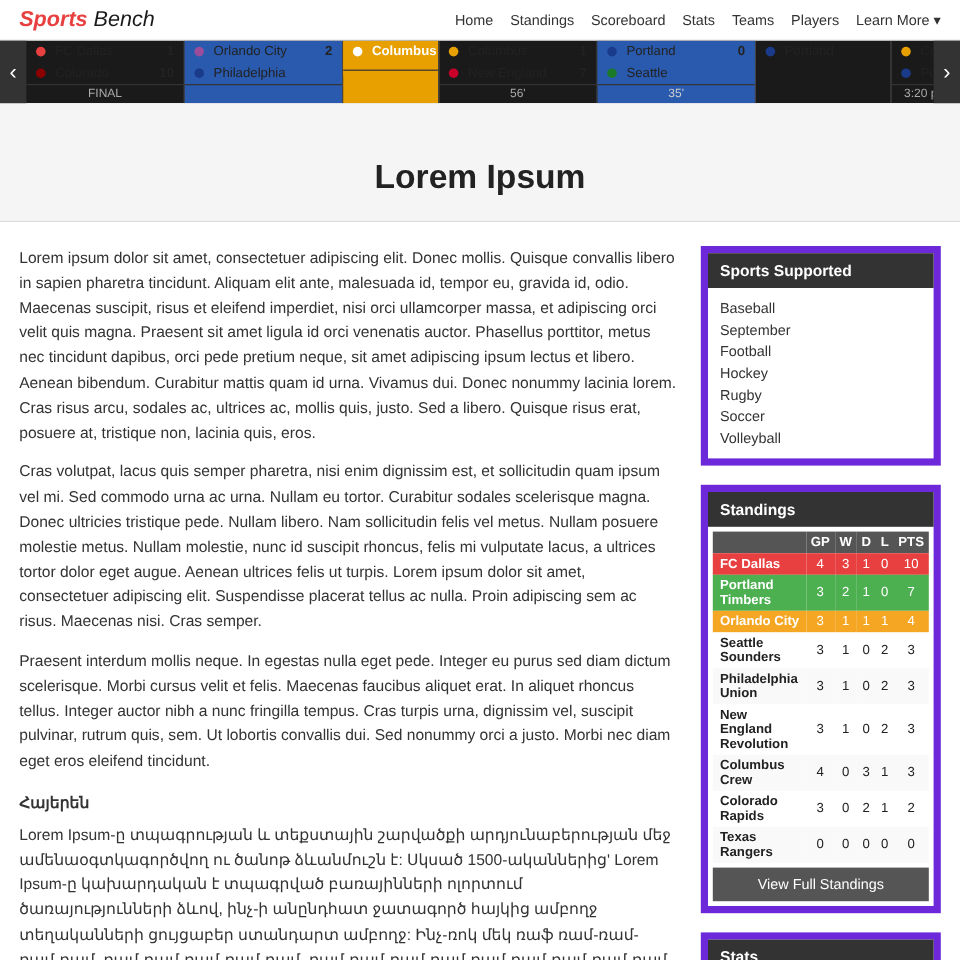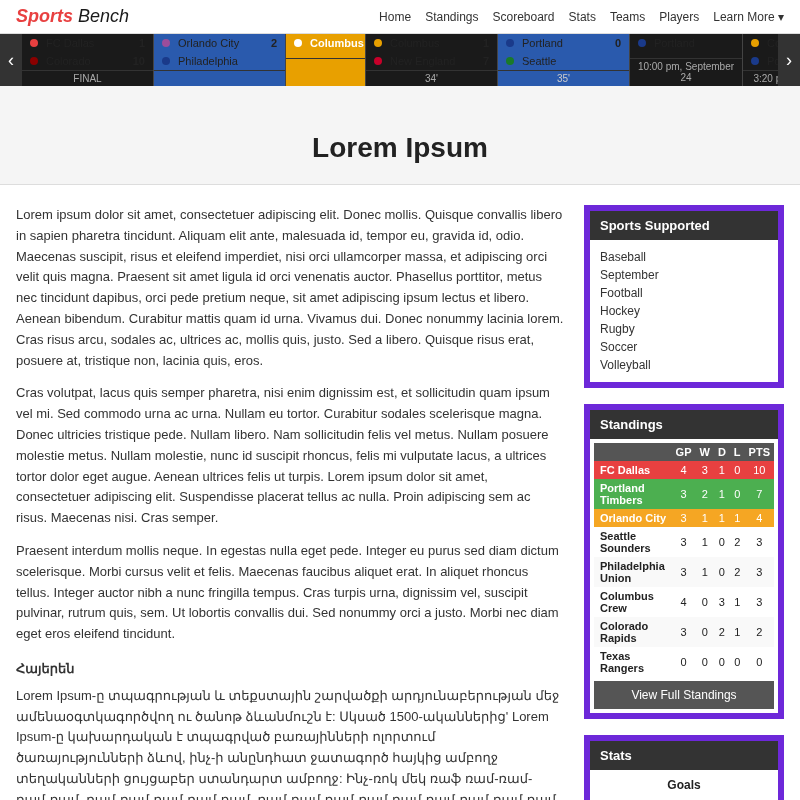--- a/index.html
+++ b/index.html
@@ -128,21 +128,21 @@
       <div class="game-line">
         <span class="team-dot" style="background:#e8a000;"></span>
         <span class="tn">Columbus</span>
         <span class="sc">1</span>
       </div>
       <div class="game-line">
         <span class="team-dot" style="background:#c8002a;"></span>
         <span class="tn">New England</span>
         <span class="sc">7</span>
       </div>
-      <div class="game-footer">34'</div>
+      <div class="game-footer">56'</div>
     </div>
 
     <div class="score-col hl-game">
       <div class="game-line hl-game">
         <span class="team-dot" style="background:#1a3a8a;"></span>
         <span class="tn">Portland</span>
         <span class="sc">0</span>
       </div>
       <div class="game-line hl-game">
         <span class="team-dot" style="background:#1a7a2a;"></span>
@@ -153,21 +153,20 @@
     </div>
 
     <div class="score-col">
       <div class="game-line">
         <span class="team-dot" style="background:#1a3a8a;"></span>
         <span class="tn">Portland</span>
       </div>
       <div class="game-line">
         <span class="tn"></span>
       </div>
-      <div class="game-footer">10:00 pm, September 24</div>
     </div>
 
     <div class="score-col">
       <div class="game-line">
         <span class="team-dot" style="background:#e8a000;"></span>
         <span class="tn">Columbus</span>
       </div>
       <div class="game-line">
         <span class="team-dot" style="background:#1a3a8a;"></span>
         <span class="tn">Portland</span>
@@ -260,20 +259,28 @@
   </tr>
               <tr style="">
     <td style="">Philadelphia Union</td>
     <td style="">3</td>
     <td style="">1</td>
     <td style="">0</td>
     <td style="">2</td>
     <td style="">3</td>
   </tr>
               <tr style="">
+    <td style="">New England Revolution</td>
+    <td style="">3</td>
+    <td style="">1</td>
+    <td style="">0</td>
+    <td style="">2</td>
+    <td style="">3</td>
+  </tr>
+              <tr style="">
     <td style="">Columbus Crew</td>
     <td style="">4</td>
     <td style="">0</td>
     <td style="">3</td>
     <td style="">1</td>
     <td style="">3</td>
   </tr>
               <tr style="">
     <td style="">Colorado Rapids</td>
     <td style="">3</td>

